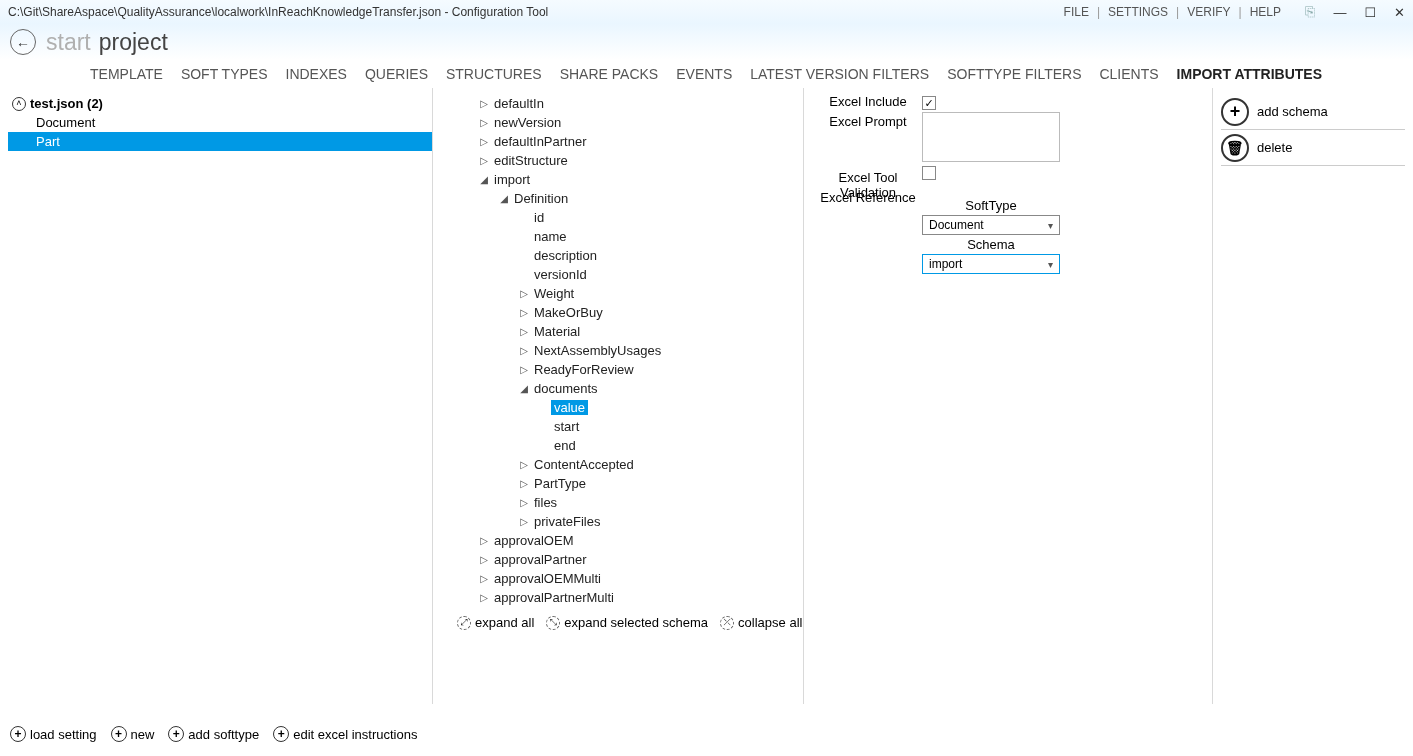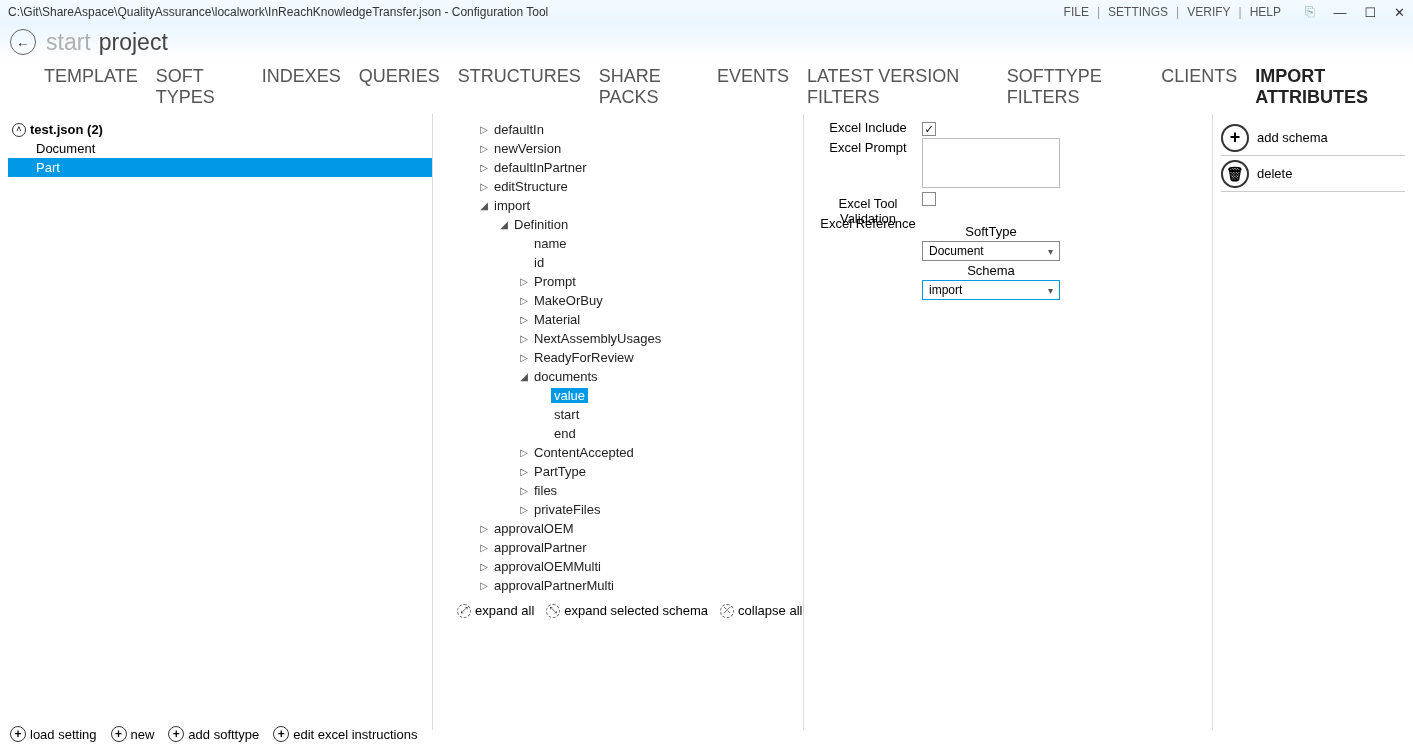--- a/index.html
+++ b/index.html
@@ -11,21 +11,21 @@
   .title-menu span { padding: 0 4px; cursor: default; }
   .title-menu .sep { color: #999; padding: 0; }
   .win-ctrls { display: flex; align-items: center; gap: 18px; margin-left: 20px; }
   .win-ctrls span { font-size: 13px; }
   
   .nav-row { height: 36px; display: flex; align-items: center; padding: 0 10px; background: linear-gradient(#eaf6ff, #fff); }
   .back-btn { width: 26px; height: 26px; border: 1px solid #666; border-radius: 50%; display: flex; align-items: center; justify-content: center; font-size: 14px; cursor: pointer; color:#333; }
   .crumb { margin-left: 10px; font-size: 23px; color: #b0b0b0; font-weight: 300; }
   .crumb.dark { color: #444; margin-left: 8px; }
   
-  .tabs { padding: 4px 10px 0 44px; display: flex; gap: 18px; font-size: 18px; color: #555; border-bottom: 0; }
+  .tabs { padding: 4px 10px 0 44px; display: flex; gap: 18px; font-size: 14px; color: #555; border-bottom: 0; margin-left: 46px; }
   .tabs .tab { padding: 2px 0 6px; cursor: pointer; }
   .tabs .tab.active { font-weight: 700; color: #222; }
   
   .main { display: flex; height: calc(756px - 24px - 36px - 30px - 50px); }
   
   .left-panel { width: 433px; border-right: 1px solid #d9d9d9; padding: 6px 0 6px 8px; font-size: 13px; }
   .file-row { display: flex; align-items: center; padding: 2px 4px; }
   .caret { width: 14px; height: 14px; border: 1px solid #333; border-radius: 50%; display:flex; align-items:center; justify-content:center; font-size:9px; margin-right:4px; line-height:1; }
   .file-row .fname { font-weight: 700; }
   .type-item { padding: 2px 0 2px 28px; cursor: pointer; }
@@ -134,29 +134,37 @@
         <div class="tree-row" style="padding-left: 20px;">
           <span class="tc">◢</span>
           <span class="tlabel">import</span>
         </div>
         <div class="tree-row" style="padding-left: 40px;">
           <span class="tc">◢</span>
           <span class="tlabel">Definition</span>
         </div>
         <div class="tree-row" style="padding-left: 60px;">
           <span class="tc blank">▷</span>
+          <span class="tlabel">id</span>
+        </div>
+        <div class="tree-row" style="padding-left: 60px;">
+          <span class="tc blank">▷</span>
           <span class="tlabel">name</span>
         </div>
         <div class="tree-row" style="padding-left: 60px;">
           <span class="tc blank">▷</span>
-          <span class="tlabel">id</span>
-        </div>
-        <div class="tree-row" style="padding-left: 60px;">
-          <span class="tc">▷</span>
-          <span class="tlabel">Prompt</span>
+          <span class="tlabel">description</span>
+        </div>
+        <div class="tree-row" style="padding-left: 60px;">
+          <span class="tc blank">▷</span>
+          <span class="tlabel">versionId</span>
+        </div>
+        <div class="tree-row" style="padding-left: 60px;">
+          <span class="tc">▷</span>
+          <span class="tlabel">Weight</span>
         </div>
         <div class="tree-row" style="padding-left: 60px;">
           <span class="tc">▷</span>
           <span class="tlabel">MakeOrBuy</span>
         </div>
         <div class="tree-row" style="padding-left: 60px;">
           <span class="tc">▷</span>
           <span class="tlabel">Material</span>
         </div>
         <div class="tree-row" style="padding-left: 60px;">

